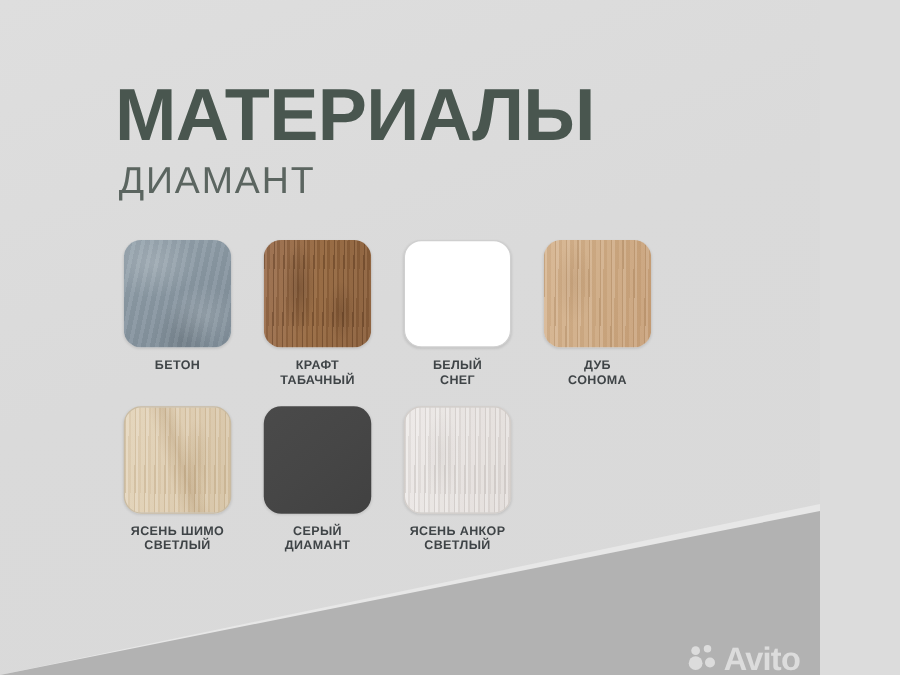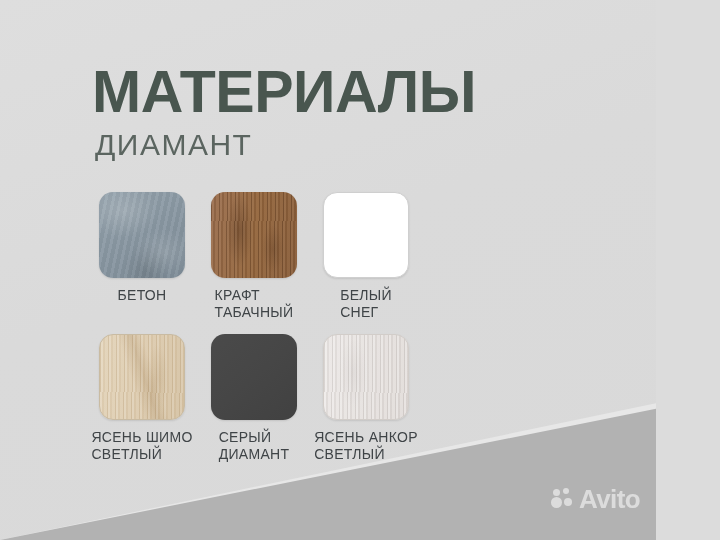--- a/index.html
+++ b/index.html
@@ -89,26 +89,26 @@
   .swatch {
     width: 86px;
     height: 86px;
     border-radius: 14px;
     position: relative;
     overflow: hidden;
     box-shadow: 0 1px 2px rgba(0,0,0,0.10);
   }
   .cell-label {
     margin-top: 9px;
-    font-size: 14px;
+    font-size: 10px;
     line-height: 1.18;
-    font-weight: 400;
+    font-weight: 700;
     letter-spacing: 0.3px;
     color: #3f4447;
-    text-align: left;
+    text-align: center;
     text-transform: uppercase;
     white-space: pre-line;
   }
 
   
   .m-beton {
     background:
       radial-gradient(ellipse 60% 45% at 28% 22%, rgba(255,255,255,0.16), rgba(255,255,255,0) 70%),
       radial-gradient(ellipse 50% 40% at 75% 70%, rgba(255,255,255,0.12), rgba(255,255,255,0) 70%),
       radial-gradient(ellipse 40% 55% at 55% 95%, rgba(0,0,0,0.10), rgba(0,0,0,0) 70%),
@@ -177,21 +177,21 @@
       radial-gradient(ellipse 22% 55% at 35% 45%, rgba(150,144,140,0.12), rgba(0,0,0,0) 75%),
       linear-gradient(100deg, #eae6e4 0%, #e3dedb 55%, #ded8d5 100%);
     border: 1px solid #d2cdc9;
     box-sizing: border-box;
   }
 
   
   .watermark {
     position: absolute;
     right: 16px;
-    bottom: 28px;
+    bottom: 0;
     display: flex;
     align-items: center;
     gap: 6px;
     opacity: 0.55;
   }
   .wm-dots {
     width: 22px;
     height: 22px;
     position: relative;
     flex: none;
@@ -237,20 +237,25 @@
       <div class="cell">
         <div class="swatch m-kraft"></div>
         <div class="cell-label">КРАФТ
 ТАБАЧНЫЙ</div>
       </div>
       <div class="cell">
         <div class="swatch m-white"></div>
         <div class="cell-label">БЕЛЫЙ
 СНЕГ</div>
       </div>
+      <div class="cell">
+        <div class="swatch m-sonoma"></div>
+        <div class="cell-label">ДУБ
+СОНОМА</div>
+      </div>
     </div>
 
     <div class="row">
       <div class="cell">
         <div class="swatch m-shimo"></div>
         <div class="cell-label">ЯСЕНЬ ШИМО
 СВЕТЛЫЙ</div>
       </div>
       <div class="cell">
         <div class="swatch m-diamant"></div>

